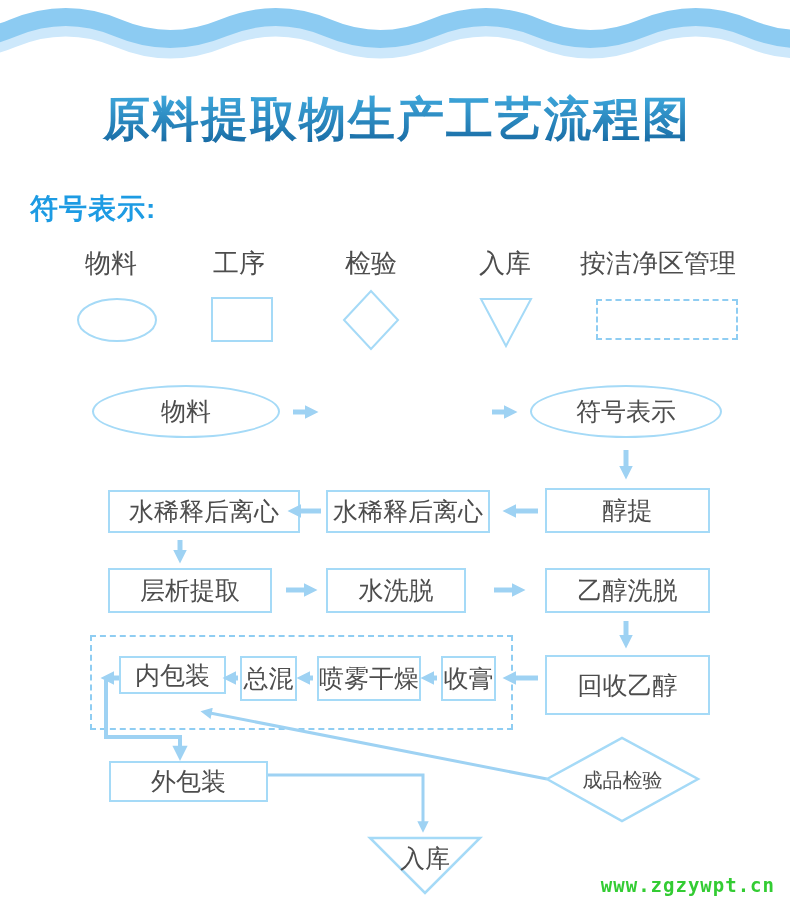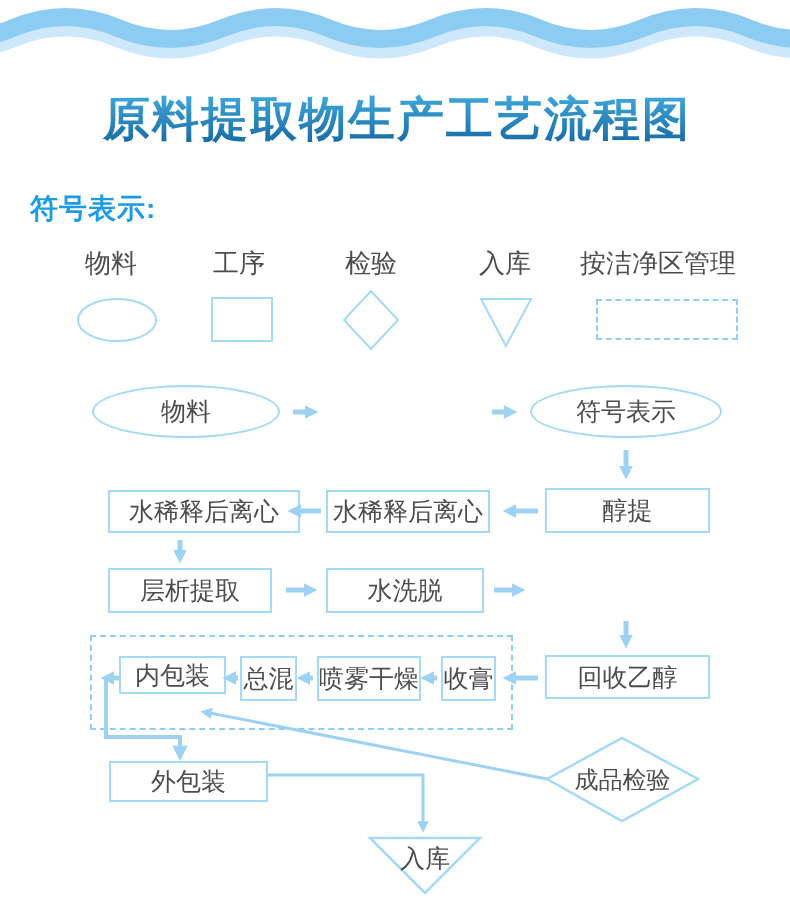--- a/index.html
+++ b/index.html
@@ -109,26 +109,28 @@
   <div class="dashed-area" style="left:90px;top:635px;width:423px;height:95px"></div>
 
   <div class="node ellipse" style="left:92px;top:385px;width:188px;height:53px">物料</div>
   <div class="node ellipse" style="left:530px;top:385px;width:192px;height:53px">符号表示</div>
 
   <div class="node" style="left:108px;top:490px;width:192px;height:43px">水稀释后离心</div>
   <div class="node" style="left:326px;top:490px;width:164px;height:43px">水稀释后离心</div>
   <div class="node" style="left:108px;top:568px;width:164px;height:45px">层析提取</div>
 
   <div class="node" style="left:545px;top:488px;width:165px;height:45px">醇提</div>
-  <div class="node" style="left:326px;top:568px;width:158px;height:45px">水洗脱</div>
+  <div class="node" style="left:326px;top:568px;width:140px;height:45px">水洗脱</div>
+  <div class="node" style="left:545px;top:568px;width:165px;height:45px">乙醇洗脱</div>
 
   <div class="node" style="left:119px;top:656px;width:107px;height:38px">内包装</div>
   <div class="node" style="left:240px;top:656px;width:57px;height:45px">总混</div>
   <div class="node" style="left:317px;top:656px;width:104px;height:45px">喷雾干燥</div>
   <div class="node" style="left:441px;top:656px;width:55px;height:45px">收膏</div>
-  <div class="node" style="left:545px;top:655px;width:165px;height:44px">回收乙醇</div>
+  <div class="node" style="left:545px;top:655px;width:165px;height:60px">回收乙醇</div>
 
   <div class="node" style="left:109px;top:761px;width:159px;height:41px">外包装</div>
-  <div class="overlay-text" style="left:552px;top:766px;width:141px;height:27px;font-size:24px">成品检验</div>
+  <div class="overlay-text" style="left:552px;top:766px;width:141px;height:27px;font-size:20px">成品检验</div>
   <div class="overlay-text" style="left:375px;top:845px;width:100px;height:26px">入库</div>
 
+  <div class="watermark">www.zgzywpt.cn</div>
 
 </div>
 
 </body></html>

